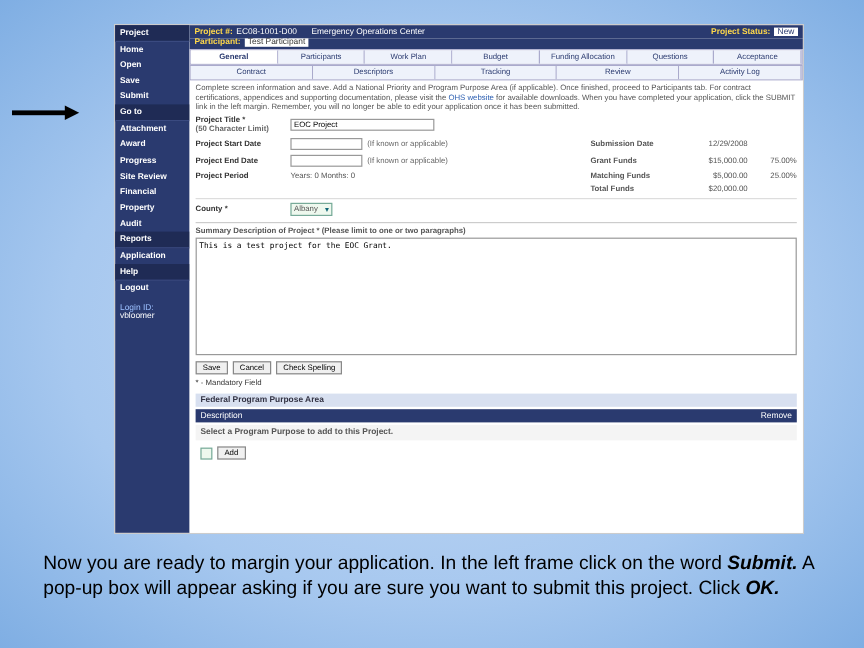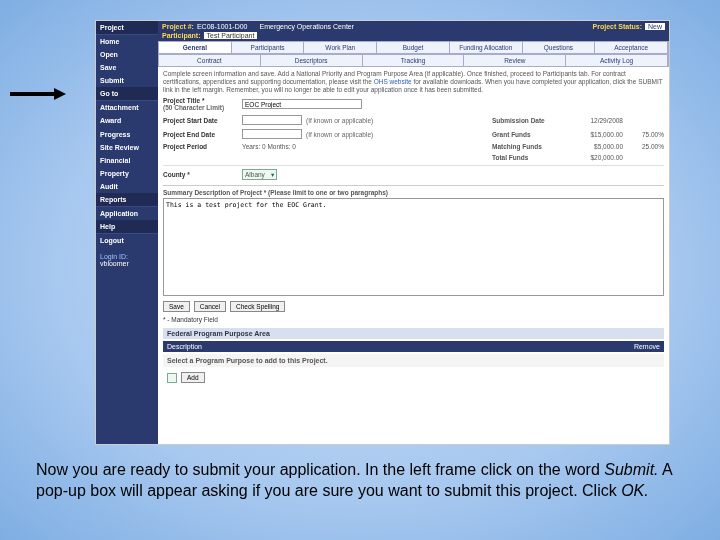--- a/index.html
+++ b/index.html
@@ -62,21 +62,21 @@
   .section-bar { background:#d8e0f0; font-weight:bold; padding:2px 4px; margin-top:3px; font-size:7px; color:#334; }
   .desc-hdr { background:#2a3a6f; color:#fff; display:flex; font-size:7px; padding:2px 4px; }
   .desc-hdr .c1 { flex:1; }
   .addrow { background:#f4f4f4; padding:3px 4px; display:flex; align-items:center; gap:4px; font-size:7px; }
   .addrow .chk { width:10px; height:10px; border:1px solid #7a9; background:#eef8ee; }
   .addbtn { border:1px solid #888; background:#f0f0f0; padding:1px 5px; font-size:6.5px; cursor:pointer; }
   .caption {
     position:absolute; left:36px; top:460px; width:648px; font-size:16px; color:#000; line-height:1.3;
     font-family: Arial, sans-serif;
   }
-  .caption .bi { font-weight:normal; font-style:italic;margin-top:24px; }
+  .caption .bi { font-weight:bold; font-style:italic;margin-top:24px; }
 </style>
 </head>
 <body>
 
 <div class="arrow">
   <div class="arrow-body"></div>
     <div class="arrow-head"></div>
 </div>
 
 <div class="app">
@@ -219,17 +219,17 @@
       </div>
       <div class="addrow" style="background:#fff;">
         <div class="chk"></div>
         <button class="addbtn">Add</button>
       </div>
     </div>
   </div>
 </div>
 
 <div class="caption">
-  <span>Now you are ready to submit your application. In the left frame click on the word </span>
+  <span>Now you are ready to margin your application. In the left frame click on the word </span>
   <span class="bi">Submit.</span>
   <span>  A pop-up box will appear asking if you are sure you want to submit this project.  Click </span>
   <span class="bi">OK.</span>
 </div>
 
 </body></html>

